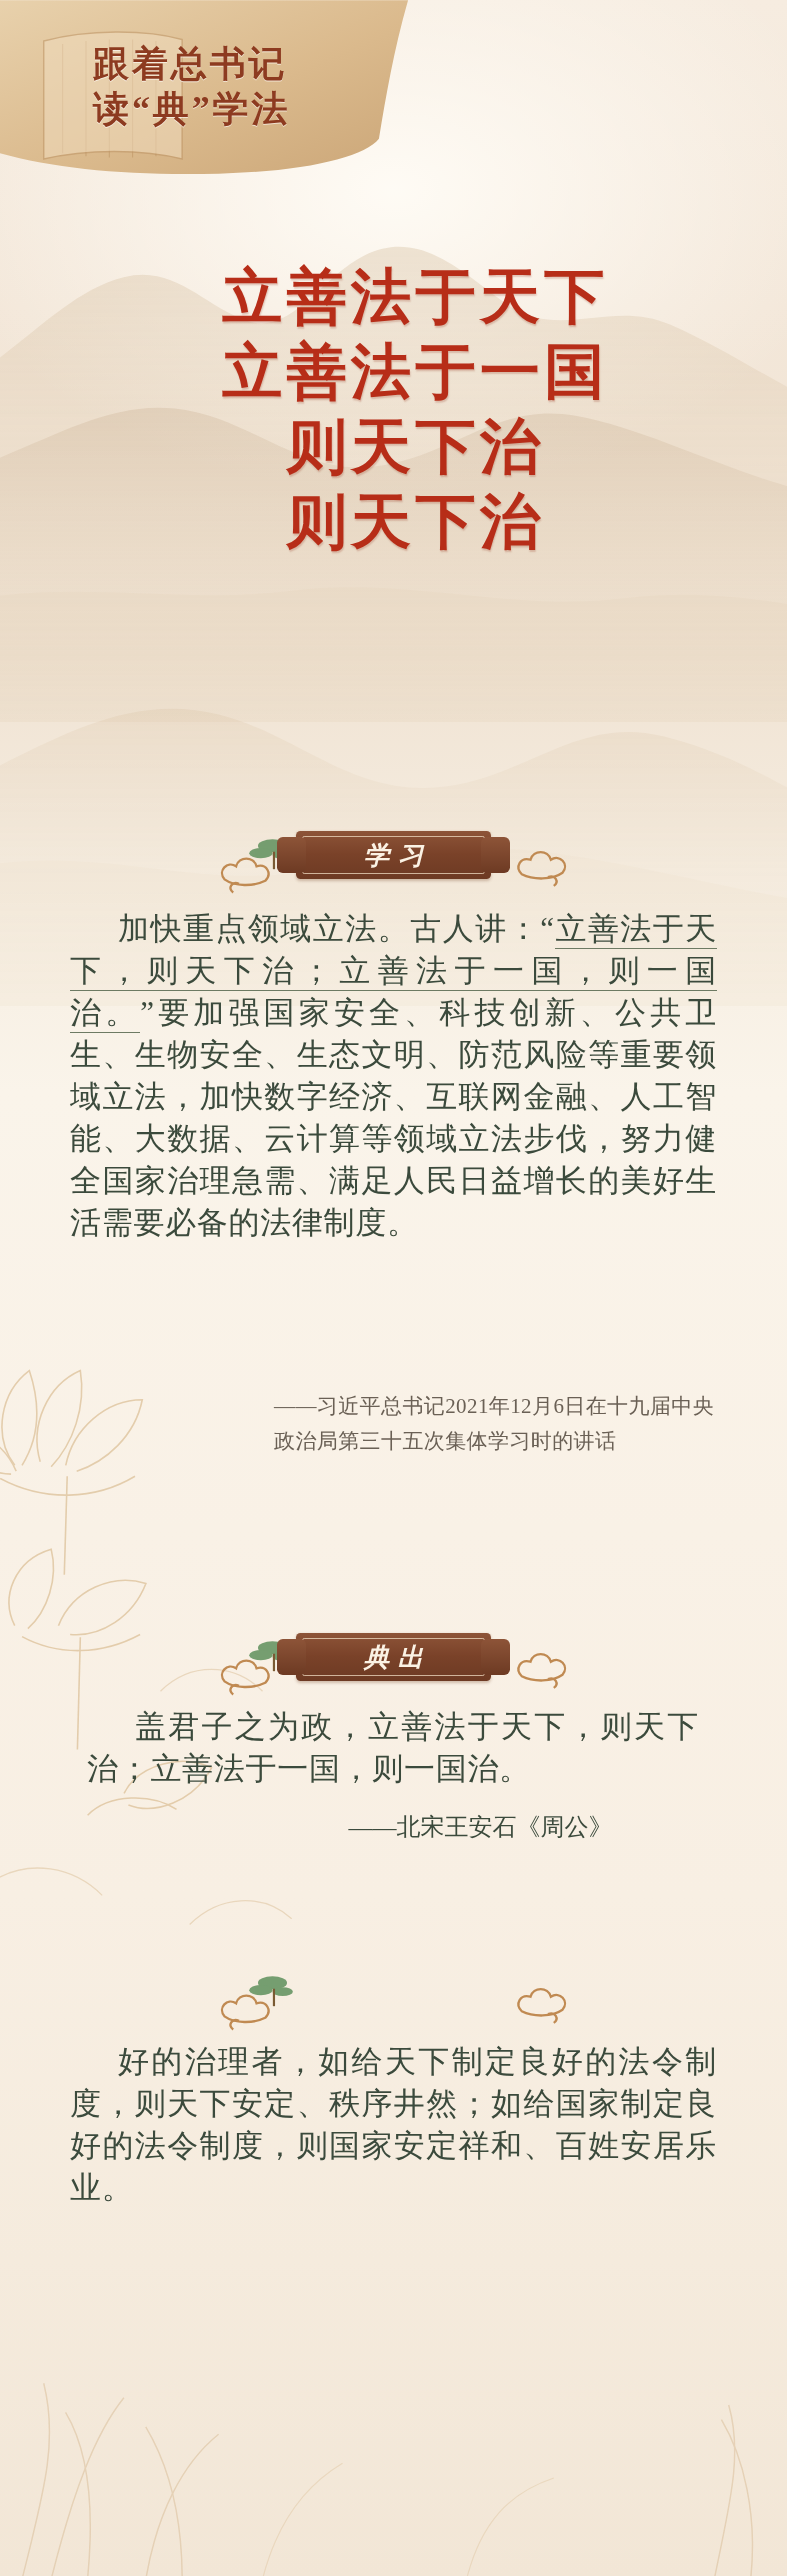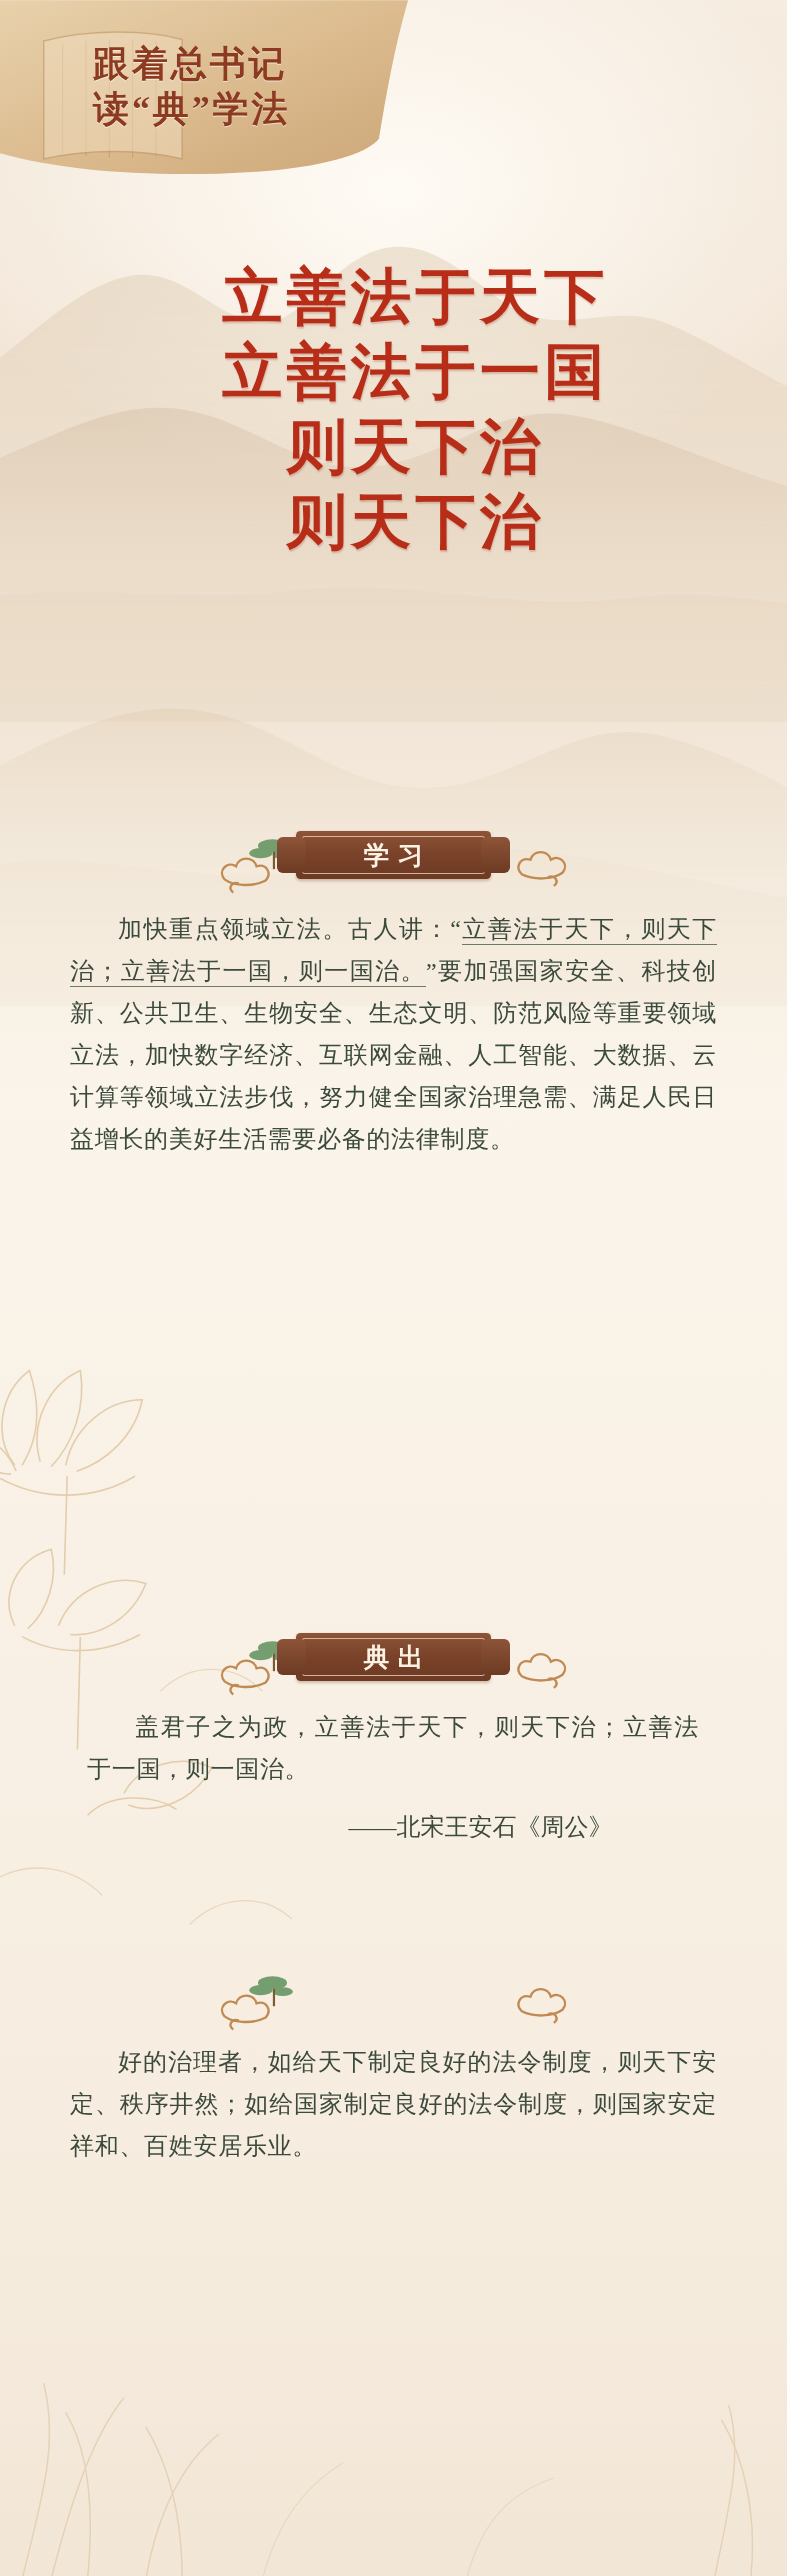--- a/index.html
+++ b/index.html
@@ -122,20 +122,21 @@
   .plaque-text {
     position: absolute;
     left: 0; right: 0; top: 50%;
     transform: translateY(-50%);
     color: #fbf2e4;
     font-size: 25.5px;
     letter-spacing: 8.7px;
     text-indent: 8.7px;
     font-weight: bold;
     font-family: "Liberation Serif", serif;
+    font-style: italic;
   }
   
   .plaque-end {
     position: absolute;
     top: 50%;
     transform: translateY(-50%);
     width: 29px; height: 36px;
     background: linear-gradient(180deg, #8d5438, #6d3a23);
     border-radius: 5.8px;
   }
@@ -149,21 +150,21 @@
     height: 80px;
     pointer-events: none;
   }
   .plaque-deco.left { left: 217px; top: -4.4px; }
   .plaque-deco.right { right: 217px; top: 4.4px; }
 
   
   .body-text {
     position: absolute;
     color: #3b4a3c;
-    font-size: 24px;
+    font-size: 31px;
     line-height: 42px;
     letter-spacing: 0.7px;
     font-family: "Liberation Serif", serif;
     text-align: justify;
   }
   .indent { text-indent: 48px; }
 
   .quote-underline {
     border-bottom: 1.5px solid #6d7a63;
     padding-bottom: 1.5px;
@@ -309,20 +310,21 @@
         <path d="M120,52 C130,40 116,26 104,34 C100,20 80,20 76,34 C62,30 54,44 64,54 C80,62 106,62 120,52 Z"></path>
         <path d="M108,70 C116,64 110,54 100,58"></path>
       </g>
     </svg>
   </div>
 
   <div class="body-text indent" style="left:70px; top:908px; width:647px;">
     <span>加快重点领域立法。古人讲：“</span><span class="quote-underline">立善法于天下，则天下治；立善法于一国，则一国治。</span><span>”要加强国家安全、科技创新、公共卫生、生物安全、生态文明、防范风险等重要领域立法，加快数字经济、互联网金融、人工智能、大数据、云计算等领域立法步伐，努力健全国家治理急需、满足人民日益增长的美好生活需要必备的法律制度。</span>
   </div>
 
+  <div class="attribution" style="left:274px; top:1389px; width:443px;">——习近平总书记2021年12月6日在十九届中央政治局第三十五次集体学习时的讲话</div>
 
   <div class="plaque-wrap" style="top:1633px;">
     <svg class="plaque-deco left" viewBox="0 0 130 110">
       <g fill="#6f9a6a" opacity="0.95">
         <ellipse cx="76" cy="26" rx="20" ry="9"></ellipse>
         <ellipse cx="60" cy="36" rx="16" ry="7"></ellipse>
         <ellipse cx="90" cy="38" rx="14" ry="6"></ellipse>
       </g>
       <path d="M78,34 L78,58" stroke="#7a5a33" stroke-width="3" fill="none"></path>
       <g fill="none" stroke="#c08a52" stroke-width="3.2">

